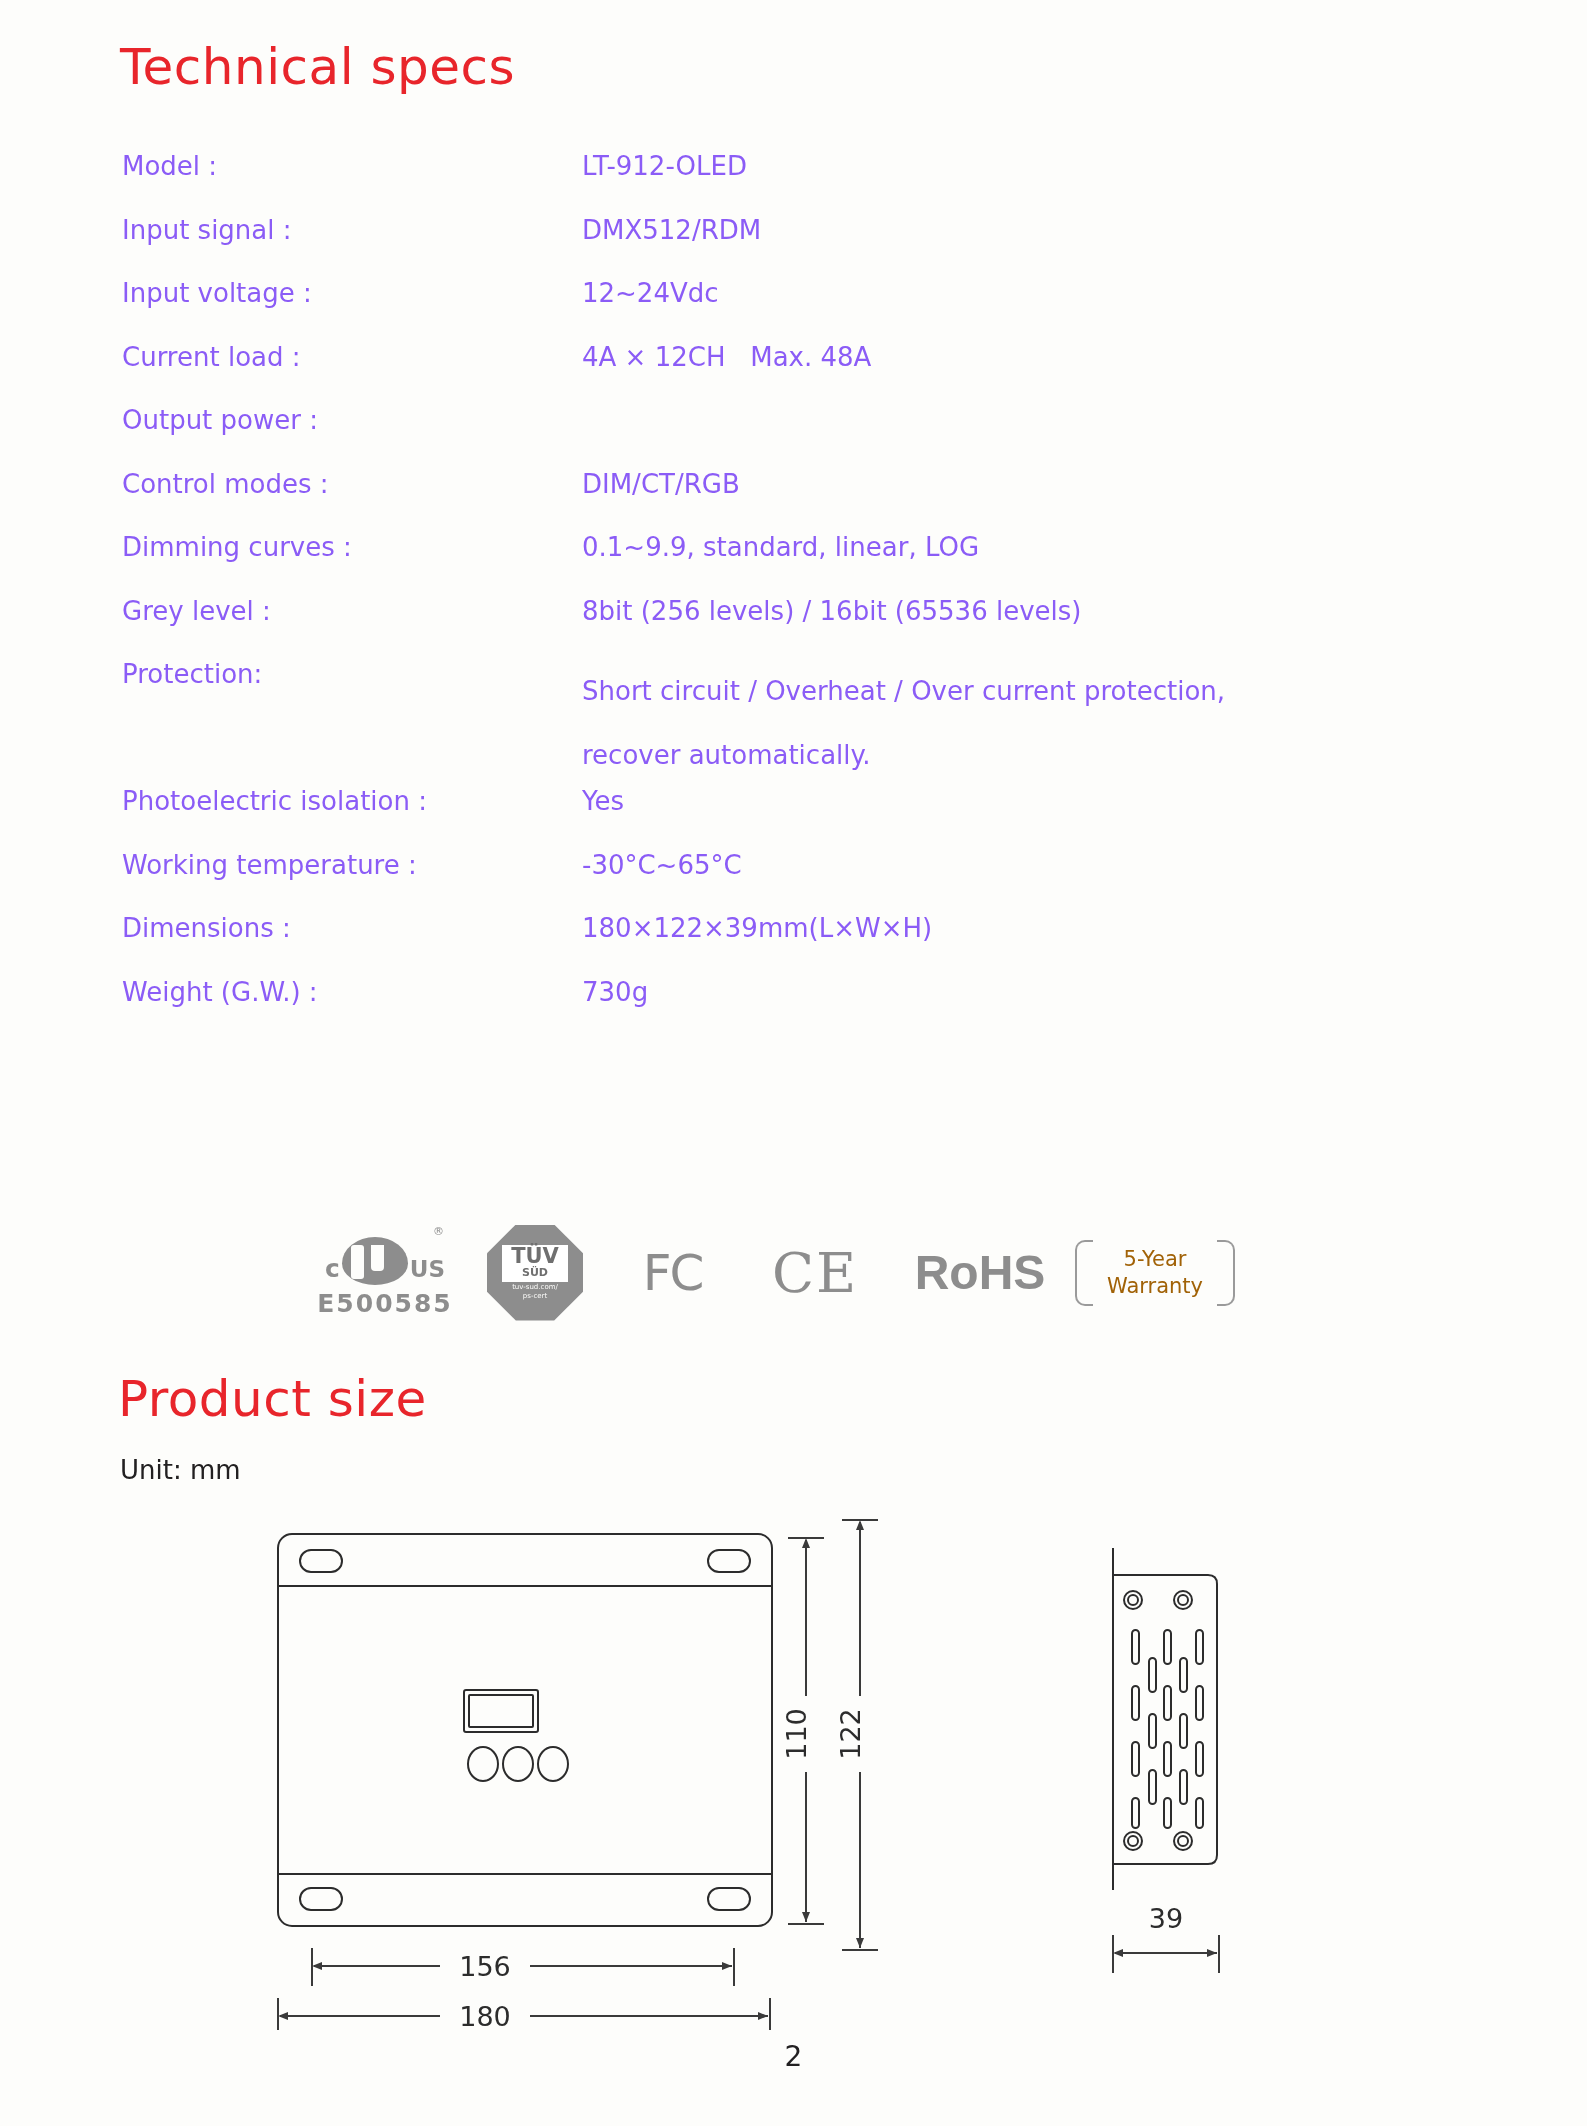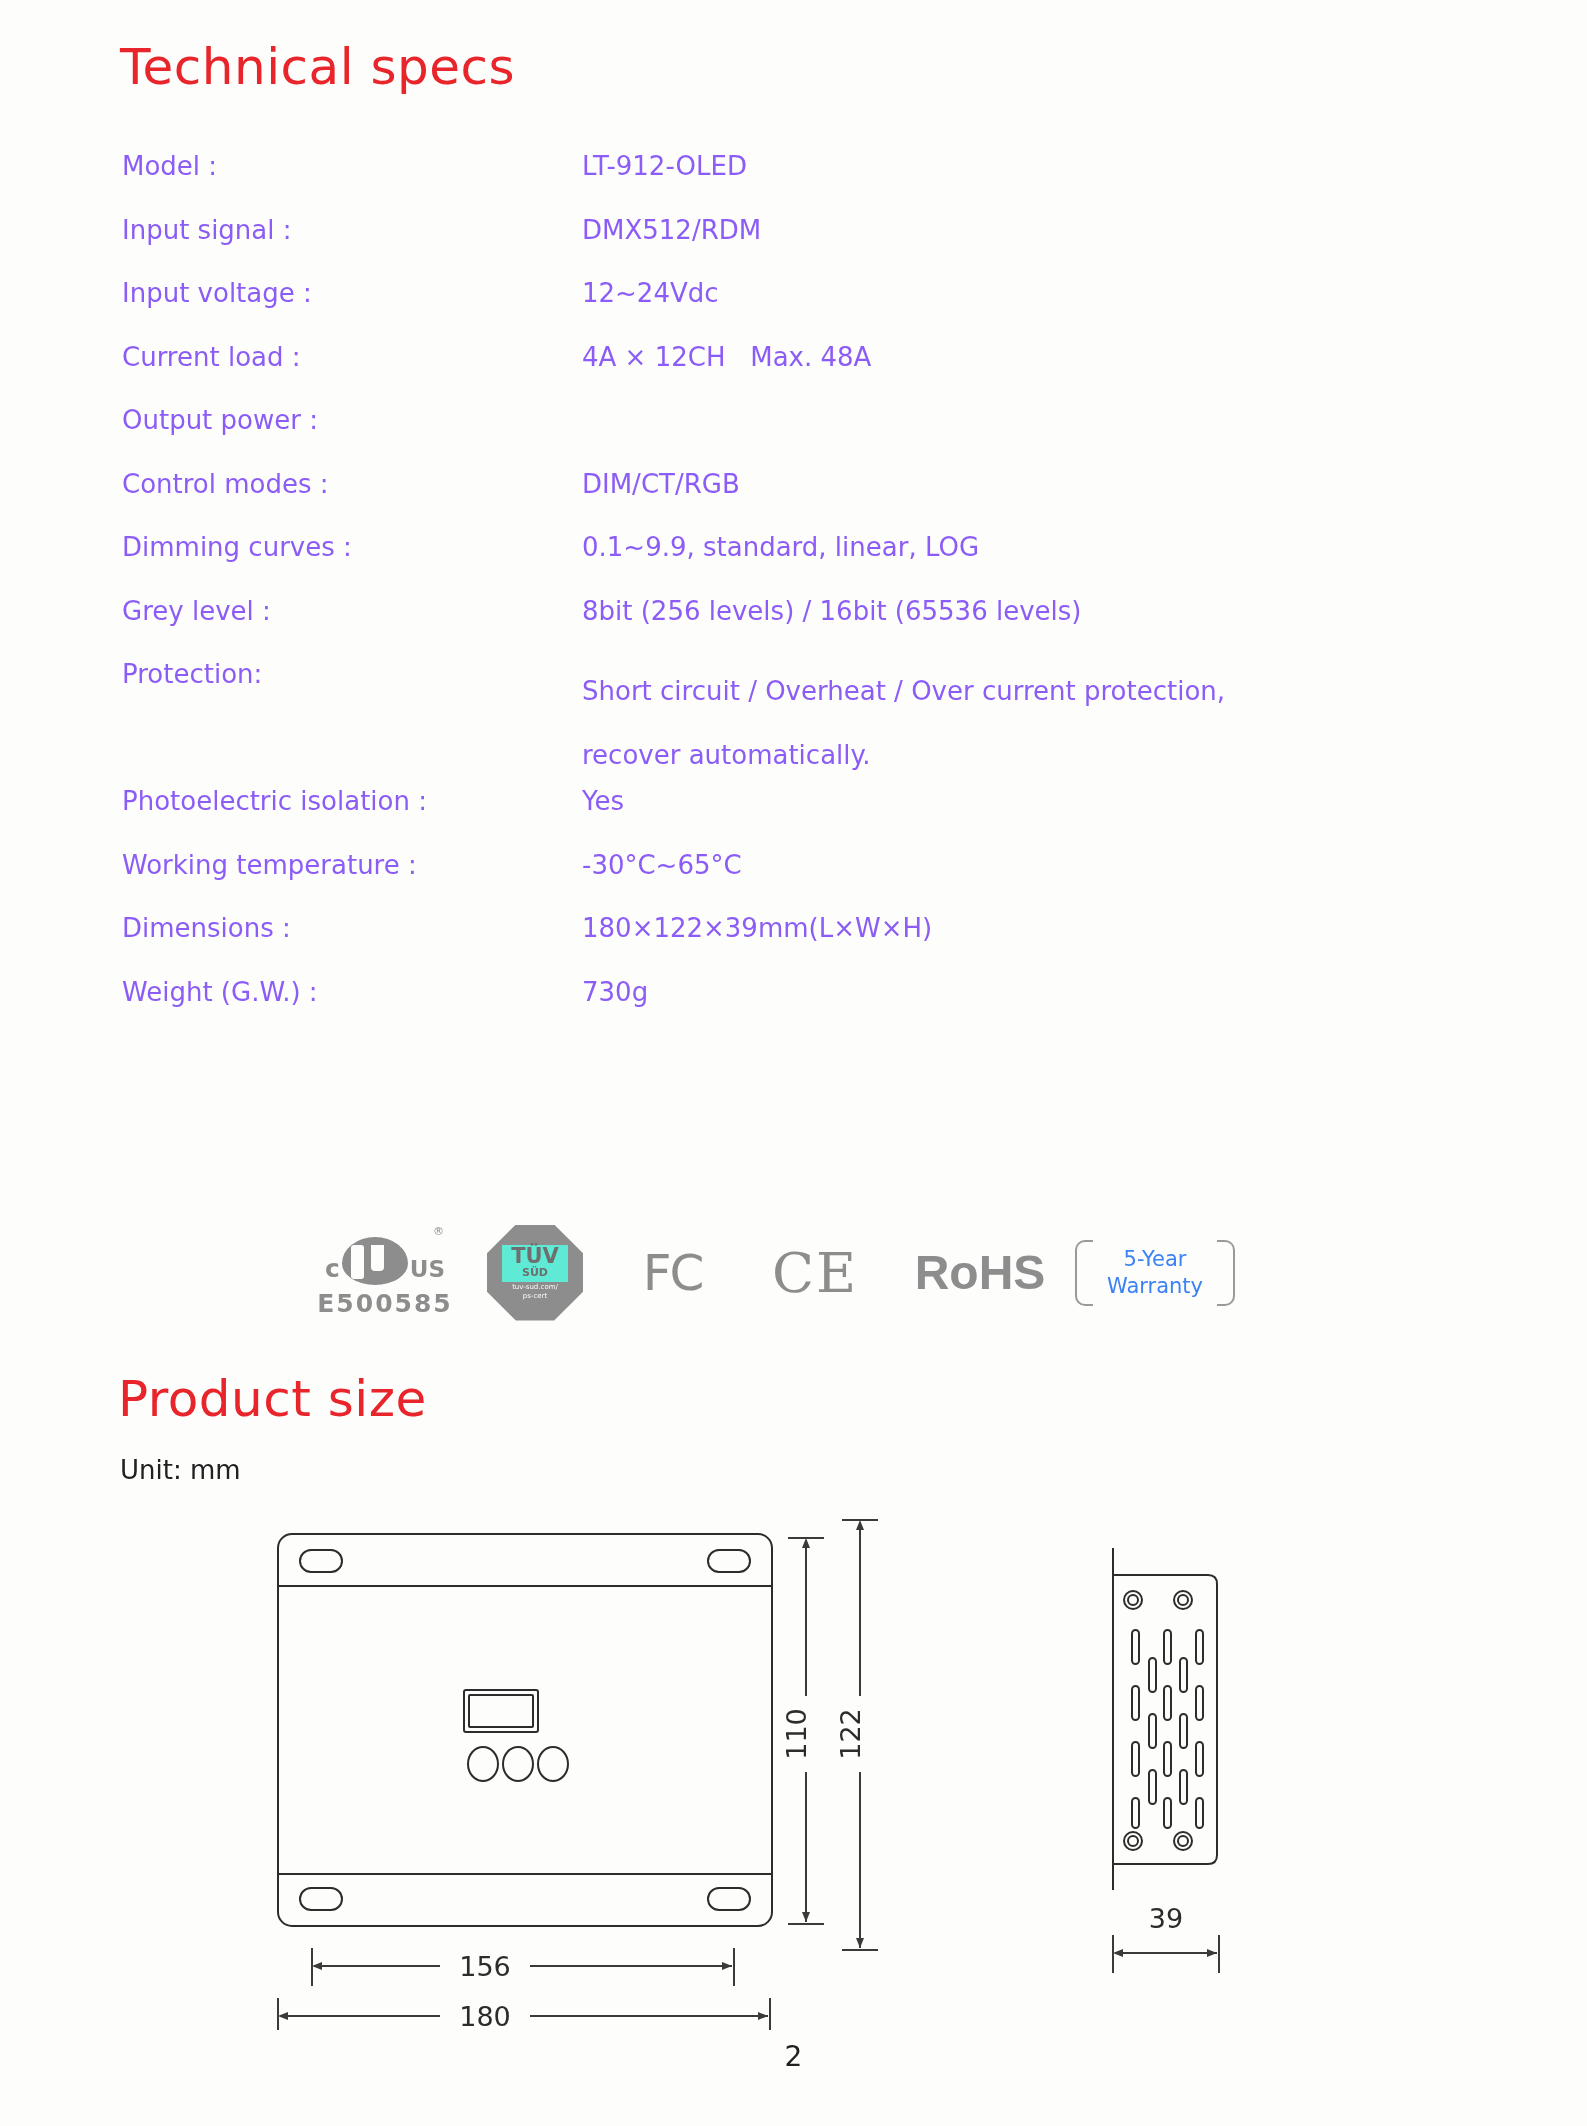--- a/index.html
+++ b/index.html
@@ -102,21 +102,21 @@
   .cert-tuv { width: 130px; display: flex; justify-content: center; }
   .tuv-oct {
     width: 96px; height: 96px;
     background: #8d8d8d;
     clip-path: polygon(30% 0, 70% 0, 100% 30%, 100% 70%, 70% 100%, 30% 100%, 0 70%, 0 30%);
     position: relative;
     display: flex; flex-direction: column;
     align-items: center; justify-content: center;
   }
   .tuv-inner {
-    width: 66px; background: #5eead4;
+    width: 66px; background: #ffffff;
     text-align: center; padding: 1px 0 2px;
   }
   .tuv-name { font-size: 21px; font-weight: bold; color: #6f6f6f; line-height: 1; }
   .tuv-sub { font-size: 11px; font-weight: bold; color: #6f6f6f; line-height: 1.1; }
   .tuv-url { font-size: 7px; color: #fdfdfb; line-height: 1.15; text-align: center; margin-top: 1px; }
 
   
   .cert-fcc { width: 145px; text-align: center; }
   .fcc-text { font-size: 50px; color: #8d8d8d; letter-spacing: -2px; font-family: "DejaVu Sans", sans-serif; }
 
@@ -127,21 +127,21 @@
   
   .cert-rohs { width: 190px; text-align: center; }
   .rohs-text { font-size: 48px; font-weight: bold; color: #8d8d8d; font-family: "Liberation Sans", sans-serif; }
 
   
   .cert-warranty { width: 160px; position: relative; height: 78px; }
   .warranty-box {
     position: absolute; inset: 0;
     display: flex; flex-direction: column;
     align-items: center; justify-content: center;
-    color: #3b82f6; font-size: 21px; line-height: 1.25;
+    color: #a16207; font-size: 21px; line-height: 1.25;
   }
   .warranty-box::before, .warranty-box::after {
     content: ""; position: absolute; top: 6px; bottom: 6px; width: 16px;
     border: 2px solid #9a9a9a;
   }
   .warranty-box::before { left: 0; border-right: none; border-radius: 10px 0 0 10px; }
   .warranty-box::after { right: 0; border-left: none; border-radius: 0 10px 10px 0; }
 
   
   #unit-label {

